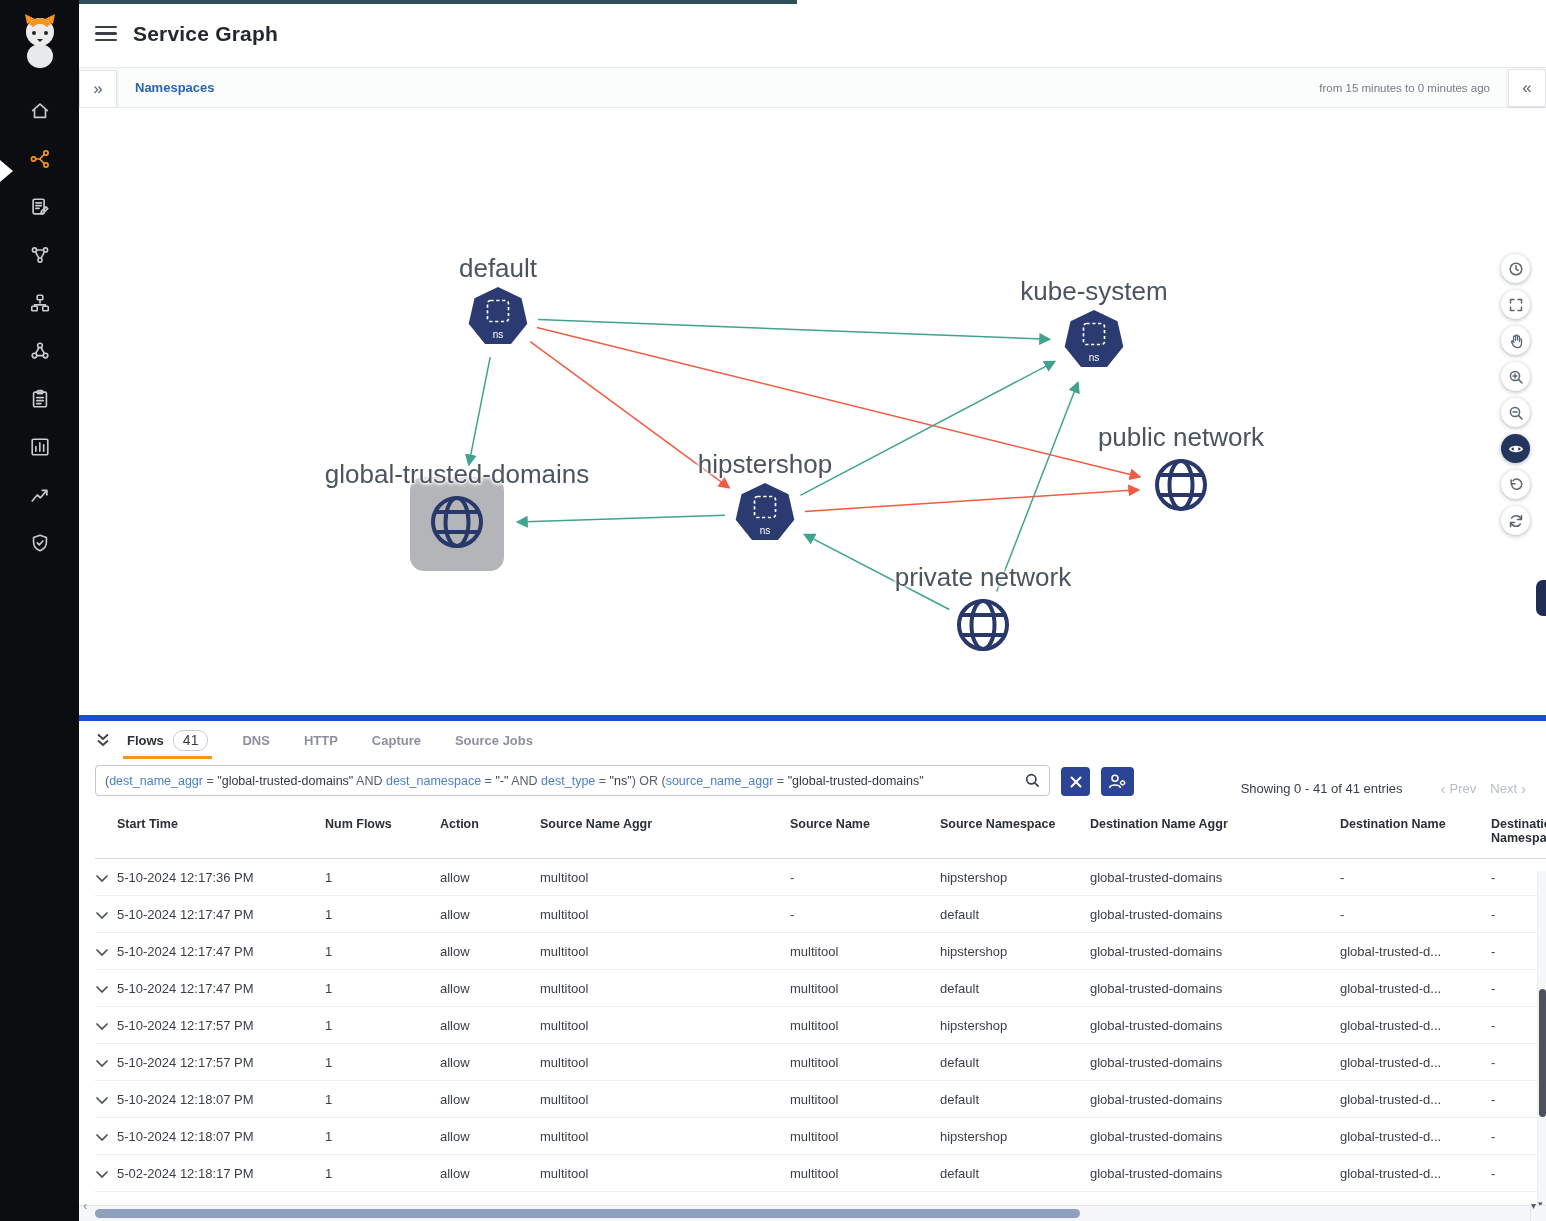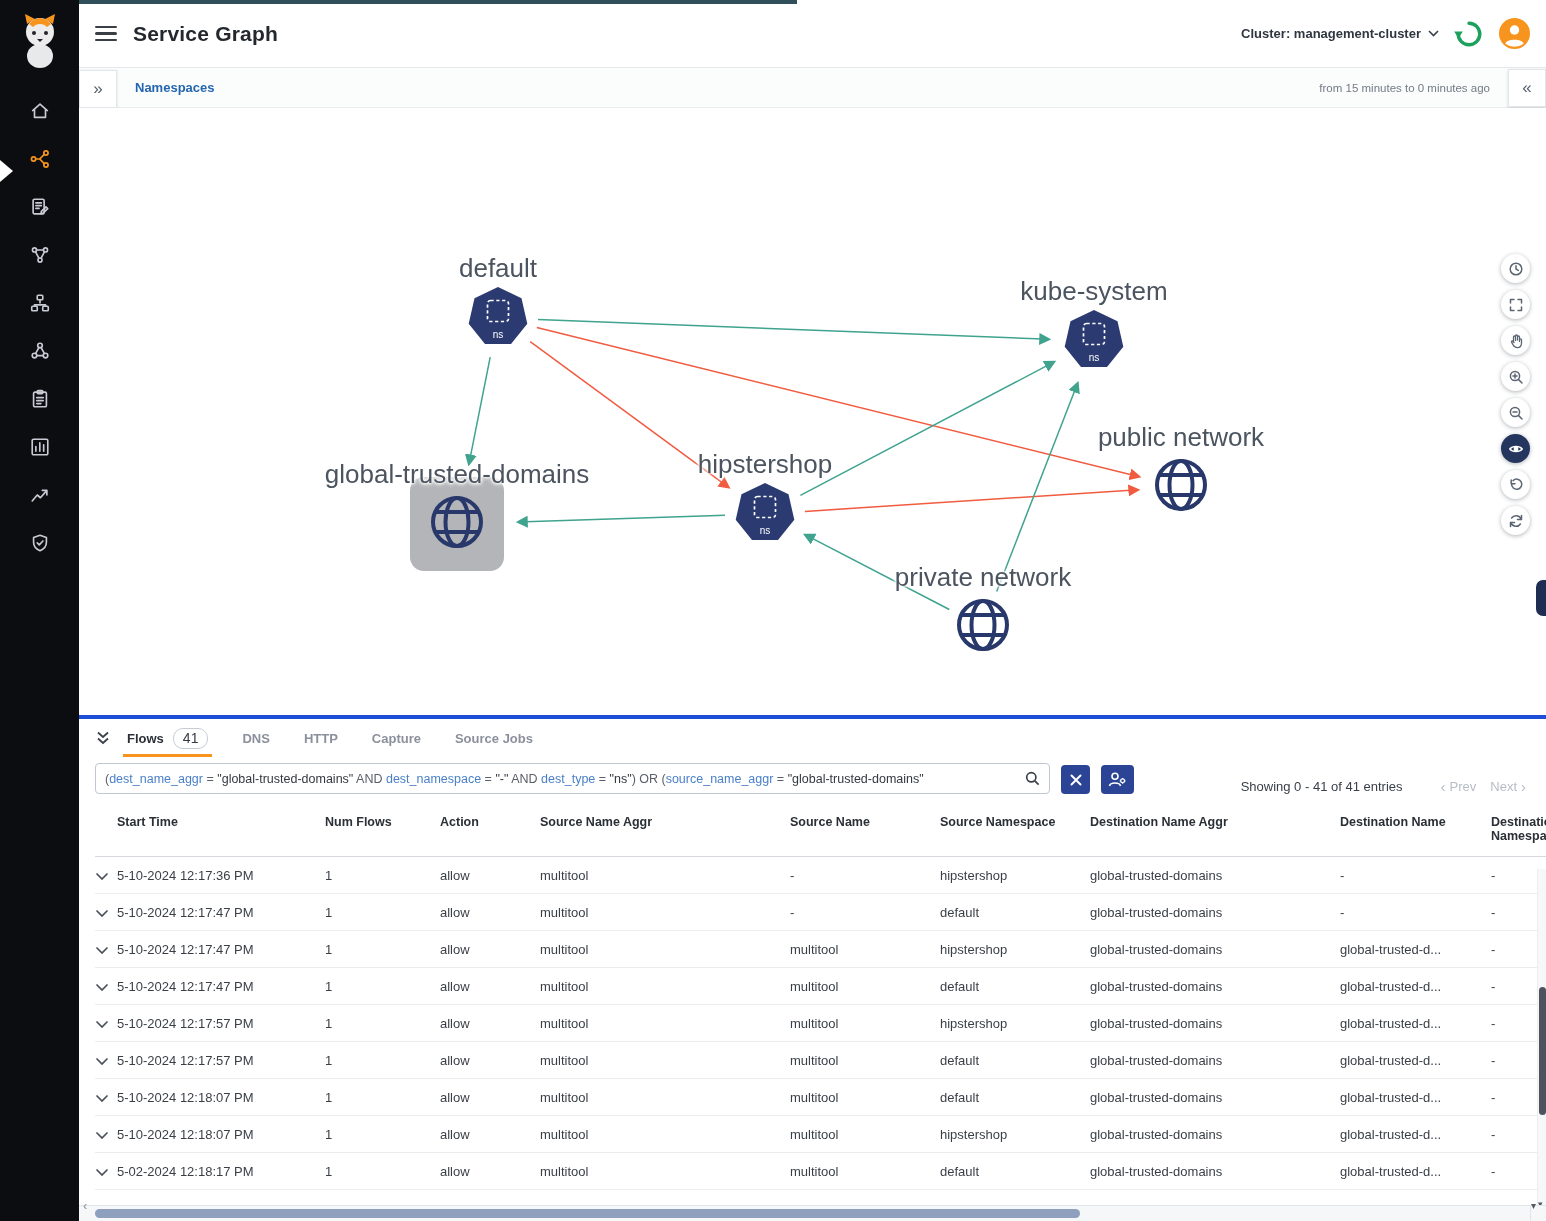--- a/index.html
+++ b/index.html
@@ -39,21 +39,21 @@
   .g-node{position:absolute;transform:translate(-50%,-50%);z-index:2;cursor:pointer}
   .g-label{position:absolute;transform:translate(-50%,-50%);z-index:3;font-size:26px;font-weight:400;color:#4b545f;white-space:nowrap;
            text-shadow:0 0 3px #fff,0 0 3px #fff,0 0 5px #fff,0 0 5px #fff}
   .sel-bg{position:absolute;width:94px;height:94px;border-radius:14px;background:#b4b5b8;transform:translate(-50%,-50%);z-index:1}
   .toolbar{position:absolute;right:16px;top:146px;display:flex;flex-direction:column;gap:7px;z-index:4}
   .tb-btn{width:29px;height:29px;border-radius:50%;background:#fff;box-shadow:0 1px 4px rgba(30,40,55,.35);display:flex;align-items:center;justify-content:center;cursor:pointer}
   .tb-btn.active{background:#24355e}
   .edge-handle{position:absolute;right:0;top:472px;width:10px;height:36px;background:#1f2d52;border-radius:7px 0 0 7px;cursor:pointer;z-index:4}
 
   
-  .panel{position:absolute;left:0;right:0;bottom:0;height:506px;background:#fff;border-top:4px solid #1d4ed8;display:flex;flex-direction:column}
+  .panel{position:absolute;left:0;right:0;bottom:0;height:506px;background:#fff;border-top:6px solid #1d4ed8;display:flex;flex-direction:column}
   .tabs-row{display:flex;align-items:center;height:38px;padding:0 16px;flex:0 0 auto}
   .dc-icon{display:flex;margin-right:14px;cursor:pointer}
   .tabs{display:flex;align-items:stretch;gap:30px;height:100%}
   .tab{display:flex;align-items:center;gap:9px;font-size:13px;font-weight:700;color:#8b919c;cursor:pointer;position:relative;padding:0 2px}
   .tab.active{color:#2b3038}
   .tab.active::after{content:"";position:absolute;left:-2px;right:-2px;bottom:0;height:3px;background:#f7941e}
   .tab-badge{border:1px solid #c6ccd4;border-radius:10px;padding:1.5px 9px;font-size:14px;font-weight:400;color:#343a42;background:#fff}
 
   .filter-row{display:flex;align-items:flex-end;padding:6px 16px 10px;flex:0 0 auto}
   .filter-input{width:955px;height:31px;border:1px solid #bfc7d2;border-radius:4px;display:flex;align-items:center;padding:0 9px;font-size:12.5px;overflow:hidden;white-space:nowrap;cursor:text;background:#fff}
@@ -220,43 +220,20 @@
   <div class="main">
 
     <header class="topbar">
       <div class="progress-strip"></div>
       <div class="hamburger">
           <span></span>
           <span></span>
           <span></span>
         </div>
       <h1 class="title">Service Graph</h1>
-      <div class="top-right">
-        <div class="cluster-select">
-          <span>Cluster: management-cluster</span>
-          <span class="icon">
-            <svg width="11" height="7" viewBox="0 0 11 7">
-                <path d="M1 1l4.5 4.5L10 1" fill="none" stroke="#3a4049" stroke-width="1.6"></path>
-              </svg>
-          </span>
-        </div>
-        <div class="hist">
-          <svg width="30" height="30" viewBox="0 0 30 30">
-            <path d="M15 4.2A10.8 10.8 0 1 1 4.2 15" fill="none" stroke="#1ba15c" stroke-width="3.4" stroke-linecap="round"></path>
-            <polygon points="0.2,12.6 8.8,12.6 4.5,19.2" fill="#1ba15c"></polygon>
-          </svg>
-        </div>
-        <div class="avatar">
-          <svg width="31" height="31" viewBox="0 0 31 31">
-            <circle cx="15.5" cy="15.5" r="15.5" fill="#f7941e"></circle>
-            <circle cx="15.5" cy="12" r="4.7" fill="#fff"></circle>
-            <path d="M6.3 25.8c1.3-5.4 17.1-5.4 18.4 0a15.5 15.5 0 0 1-18.4 0z" fill="#fff"></path>
-          </svg>
-        </div>
-      </div>
     </header>
 
     <div class="subbar">
       <div class="square-btn left">
           <span class="icon">»</span>
         </div>
       <a class="crumb">Namespaces</a>
       <div class="time-range">from 15 minutes to 0 minutes ago</div>
       <div class="square-btn">
           <span class="icon">«</span>

